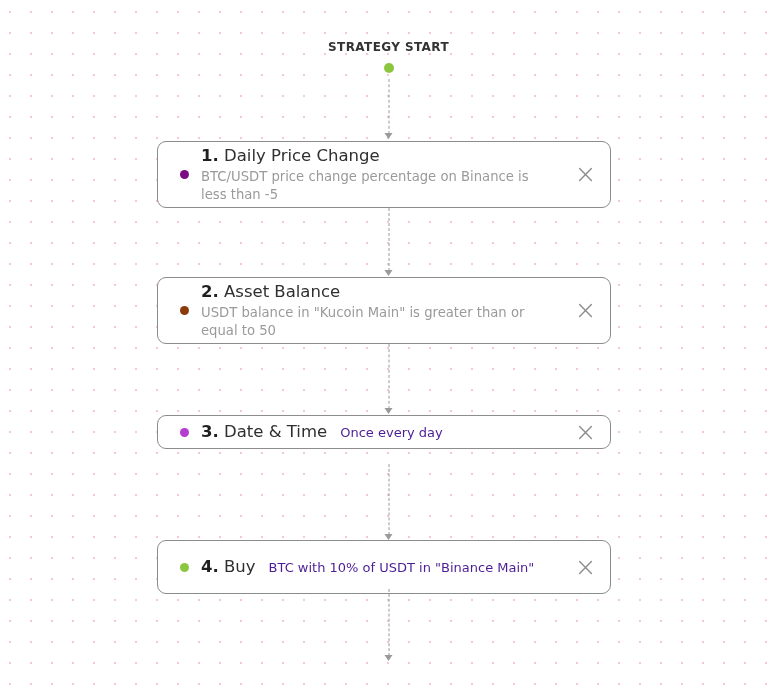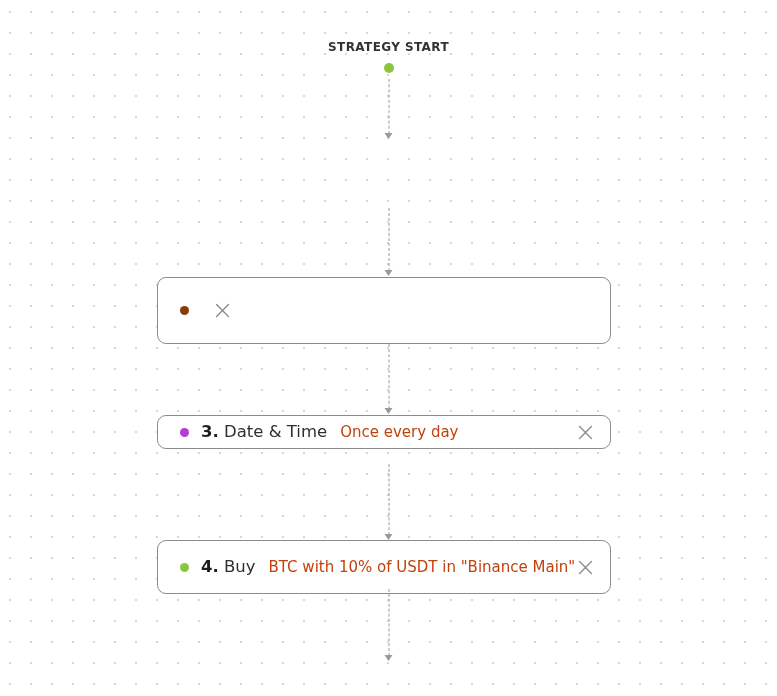--- a/index.html
+++ b/index.html
@@ -131,23 +131,23 @@
     font-size: 16.5px;
     line-height: 22px;
     color: #2f2f2f;
     white-space: nowrap;
   }
   .step-card.inline .step-heading .step-num {
     font-weight: bold;
     color: #1f1f1f;
   }
   .step-card.inline .step-desc {
-    font-size: 15px;
+    font-size: 13px;
     line-height: 18px;
-    color: #c2410c;
+    color: #4c1d95;
     margin-left: 13px;
     white-space: nowrap;
   }
 
   .step-remove {
     flex: 0 0 auto;
     width: 26px;
     height: 26px;
     display: flex;
     align-items: center;
@@ -166,28 +166,50 @@
   <div class="start-node">
     <div class="start-label">STRATEGY START</div>
     <div class="start-dot" id="start-dot" style="background-color: rgb(140, 198, 63);"></div>
   </div>
 
   <div class="connector" style="top:79px; height:60px;">
     <div class="line" style="border-left-color: rgb(154, 154, 154);"></div>
     <div class="arrow" style="border-top-color: rgb(154, 154, 154);"></div>
   </div>
 
+  <div class="step-card stacked" style="top:141px; height:67px;">
+    <span class="step-dot" id="step-dot-0" style="background-color: rgb(123, 10, 133);"></span>
+    <div class="step-body">
+      <div class="step-heading">
+        <span class="step-num">1.</span>
+        <span>Daily Price Change</span>
+      </div>
+      <div class="step-desc">BTC/USDT price change percentage on Binance is less than -5</div>
+    </div>
+    <div class="step-remove">
+      <svg width="15" height="15" viewBox="0 0 15 15" aria-hidden="true">
+        <path d="M1.6 1.6 L13.4 13.4 M13.4 1.6 L1.6 13.4" stroke="currentColor" stroke-width="1.4" fill="none" stroke-linecap="round"></path>
+      </svg>
+    </div>
+  </div>
 
   <div class="connector" style="top:208px; height:68px;">
     <div class="line" style="border-left-color: rgb(154, 154, 154);"></div>
     <div class="arrow" style="border-top-color: rgb(154, 154, 154);"></div>
   </div>
 
   <div class="step-card stacked" style="top:277px; height:67px;">
     <span class="step-dot" id="step-dot-1" style="background-color: rgb(139, 58, 10);"></span>
+    <div class="step-body">
+      <div class="step-heading">
+        <span class="step-num">2.</span>
+        <span>Asset Balance</span>
+      </div>
+      <div class="step-desc">USDT balance in "Kucoin Main" is greater than or equal to 50</div>
+    </div>
     <div class="step-remove">
       <svg width="15" height="15" viewBox="0 0 15 15" aria-hidden="true">
         <path d="M1.6 1.6 L13.4 13.4 M13.4 1.6 L1.6 13.4" stroke="currentColor" stroke-width="1.4" fill="none" stroke-linecap="round"></path>
       </svg>
     </div>
   </div>
 
   <div class="connector" style="top:344px; height:70px;">
     <div class="line" style="border-left-color: rgb(154, 154, 154);"></div>
     <div class="arrow" style="border-top-color: rgb(154, 154, 154);"></div>

